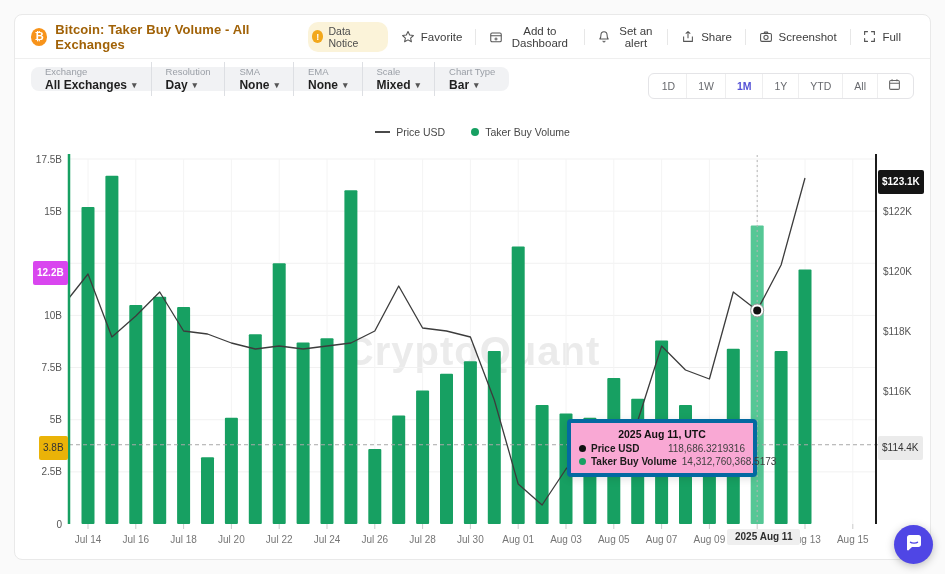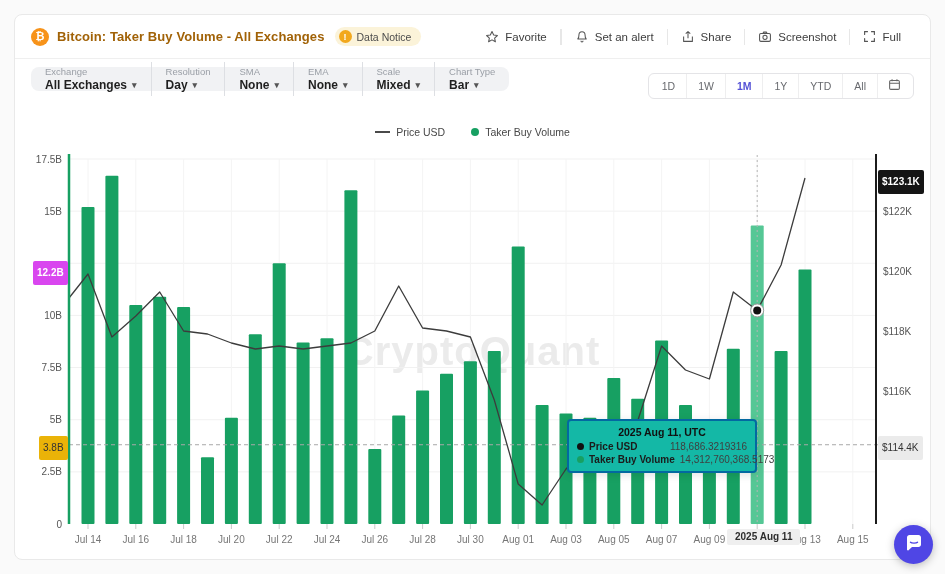--- a/index.html
+++ b/index.html
@@ -58,22 +58,22 @@
 
   .badge { position:absolute; z-index:3; font-size:10px; border-radius:2px; padding:6px 4px;
            line-height:12px; white-space:nowrap; }
   .badge-green { background:#d946ef; color:#fff; font-weight:bold; left:18px; top:246px; }
   .badge-gray-l { background:#eab308; color:#333; left:24px; top:421px; }
   .badge-black { background:#151515; color:#fff; font-weight:bold; left:863px; top:155px; }
   .badge-gray-r { background:#ebebeb; color:#333; left:863px; top:421px; }
   .badge-x { background:#efefef; color:#2e2e2e; font-weight:bold; left:712px; top:514px; padding:2px 8px; }
 
   
-  .tooltip { position:absolute; left:552px; top:404px; width:190px; z-index:5; background:#14b8a6;
-             border:2px solid #0369a1; border-radius:4px; box-shadow:0 2px 8px rgba(0,0,0,.12);
+  .tooltip { position:absolute; left:552px; top:404px; width:190px; z-index:5; background:#f9a8d4;
+             border:4px solid #0369a1; border-radius:4px; box-shadow:0 2px 8px rgba(0,0,0,.12);
              padding:5px 8px 6px 8px; }
   .tt-title { font-size:10.5px; font-weight:bold; color:#111; text-align:center; margin-bottom:3px; }
   .tt-row { display:flex; align-items:center; gap:5px; font-size:10px; margin-top:2px; }
   .tt-dot { width:7px; height:7px; border-radius:50%; flex:none; }
   .tt-name { font-weight:bold; color:#1b1b1b; white-space:nowrap; }
   .tt-val { margin-left:auto; color:#3f3f3f; white-space:nowrap; }
 
   
   .chat-btn { position:absolute; right:12px; bottom:10px; width:39px; height:39px; border-radius:50%;
               background:#4F46E5; border:none; cursor:pointer; z-index:10;
@@ -95,20 +95,29 @@
     <div class="hdr-actions">
       <button class="hdr-btn">
         <span>
             <svg width="14" height="14" viewBox="0 0 16 16" fill="none" stroke="#555" stroke-width="1.2" stroke-linejoin="round">
               <path d="M8 1.8 L9.9 5.8 L14.2 6.3 L11 9.2 L11.9 13.5 L8 11.3 L4.1 13.5 L5 9.2 L1.8 6.3 L6.1 5.8 Z"></path>
             </svg>
           </span>
         <span>Favorite</span>
       </button>
       <span class="hdr-sep"></span>
+      <button class="hdr-btn">
+        <span>
+            <svg width="14" height="14" viewBox="0 0 16 16" fill="none" stroke="#555" stroke-width="1.2">
+              <rect x="2" y="3.5" width="12" height="10" rx="1.5"></rect>
+              <path d="M2 6.5 H14 M8 8.5 V12 M6.2 10.2 H9.8"></path>
+            </svg>
+          </span>
+        <span>Add to Dashboard</span>
+      </button>
       <span class="hdr-sep"></span>
       <button class="hdr-btn">
         <span>
             <svg width="14" height="14" viewBox="0 0 16 16" fill="none" stroke="#555" stroke-width="1.2" stroke-linejoin="round">
               <path d="M8 2 C5.8 2 4.5 3.6 4.5 5.8 C4.5 9 3.2 10.2 3.2 10.2 H12.8 C12.8 10.2 11.5 9 11.5 5.8 C11.5 3.6 10.2 2 8 2 Z M6.8 12.2 C6.8 13 7.3 13.6 8 13.6 C8.7 13.6 9.2 13 9.2 12.2"></path>
             </svg>
           </span>
         <span>Set an alert</span>
       </button>
       <span class="hdr-sep"></span>

